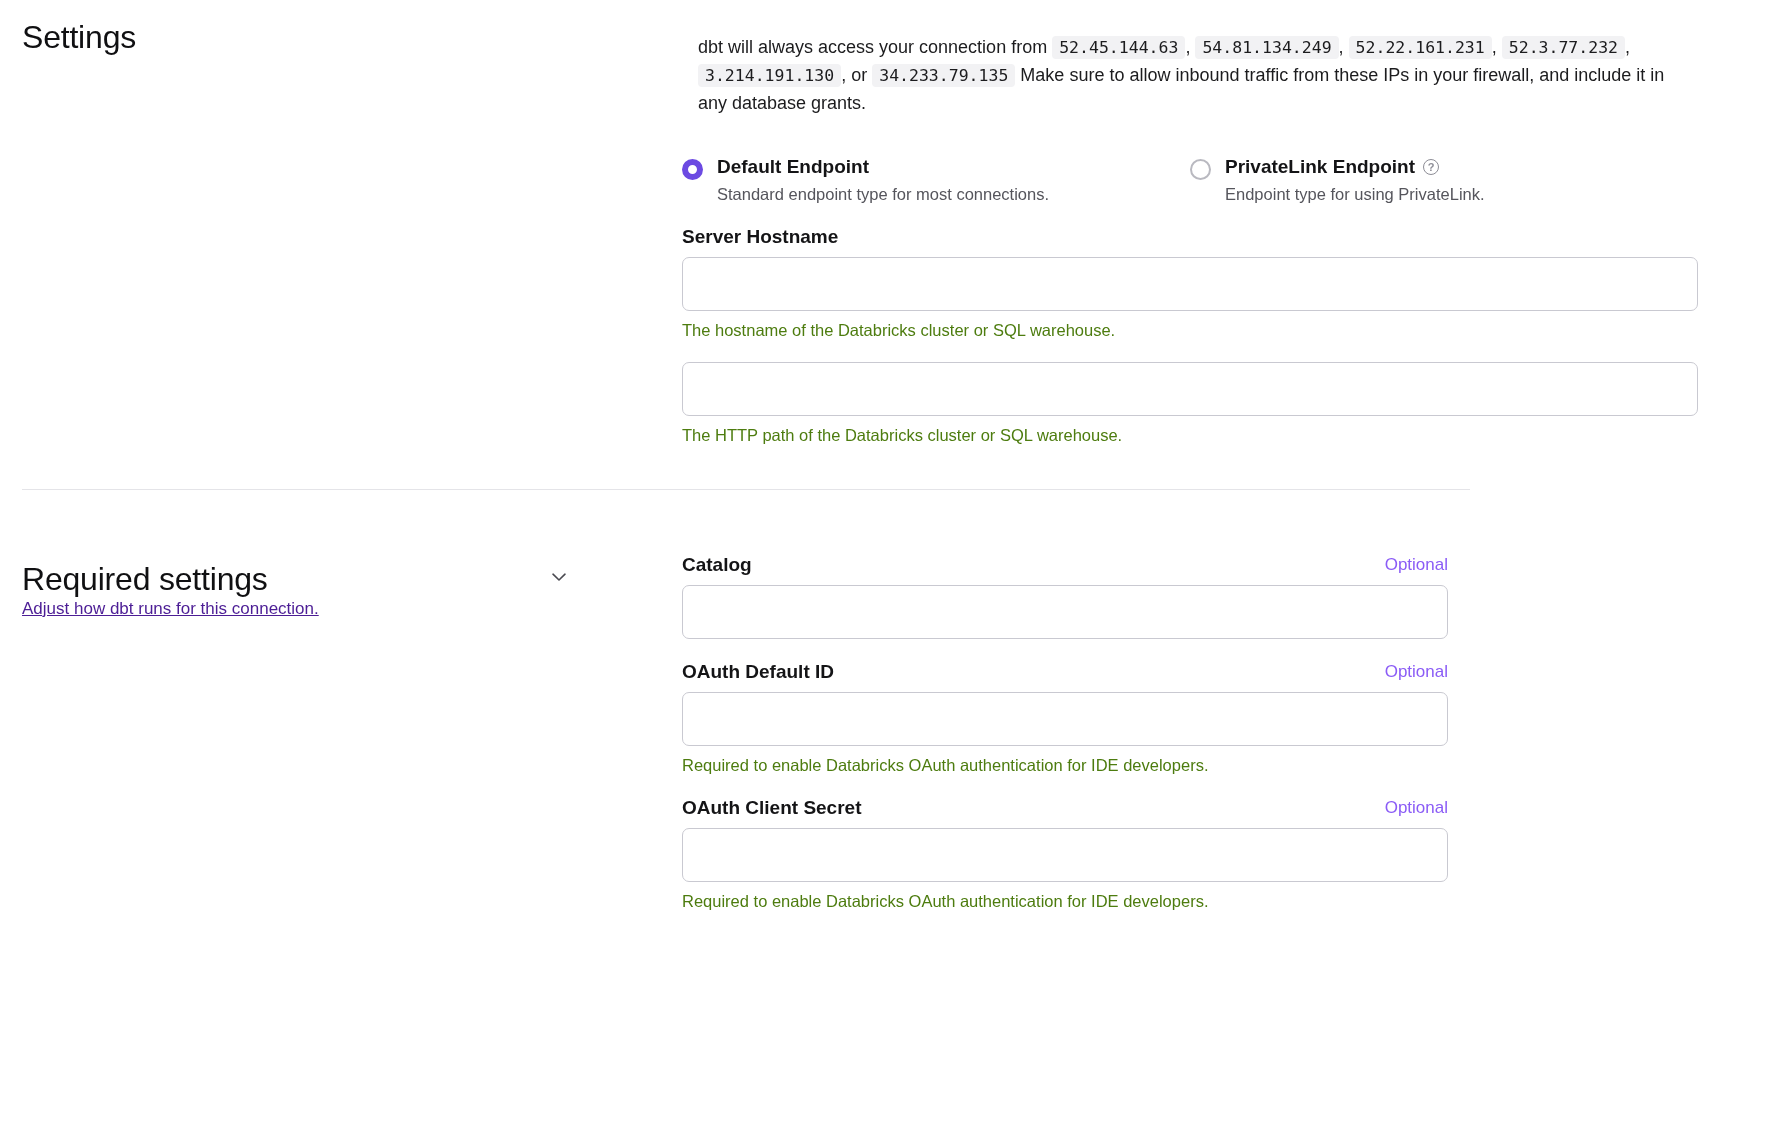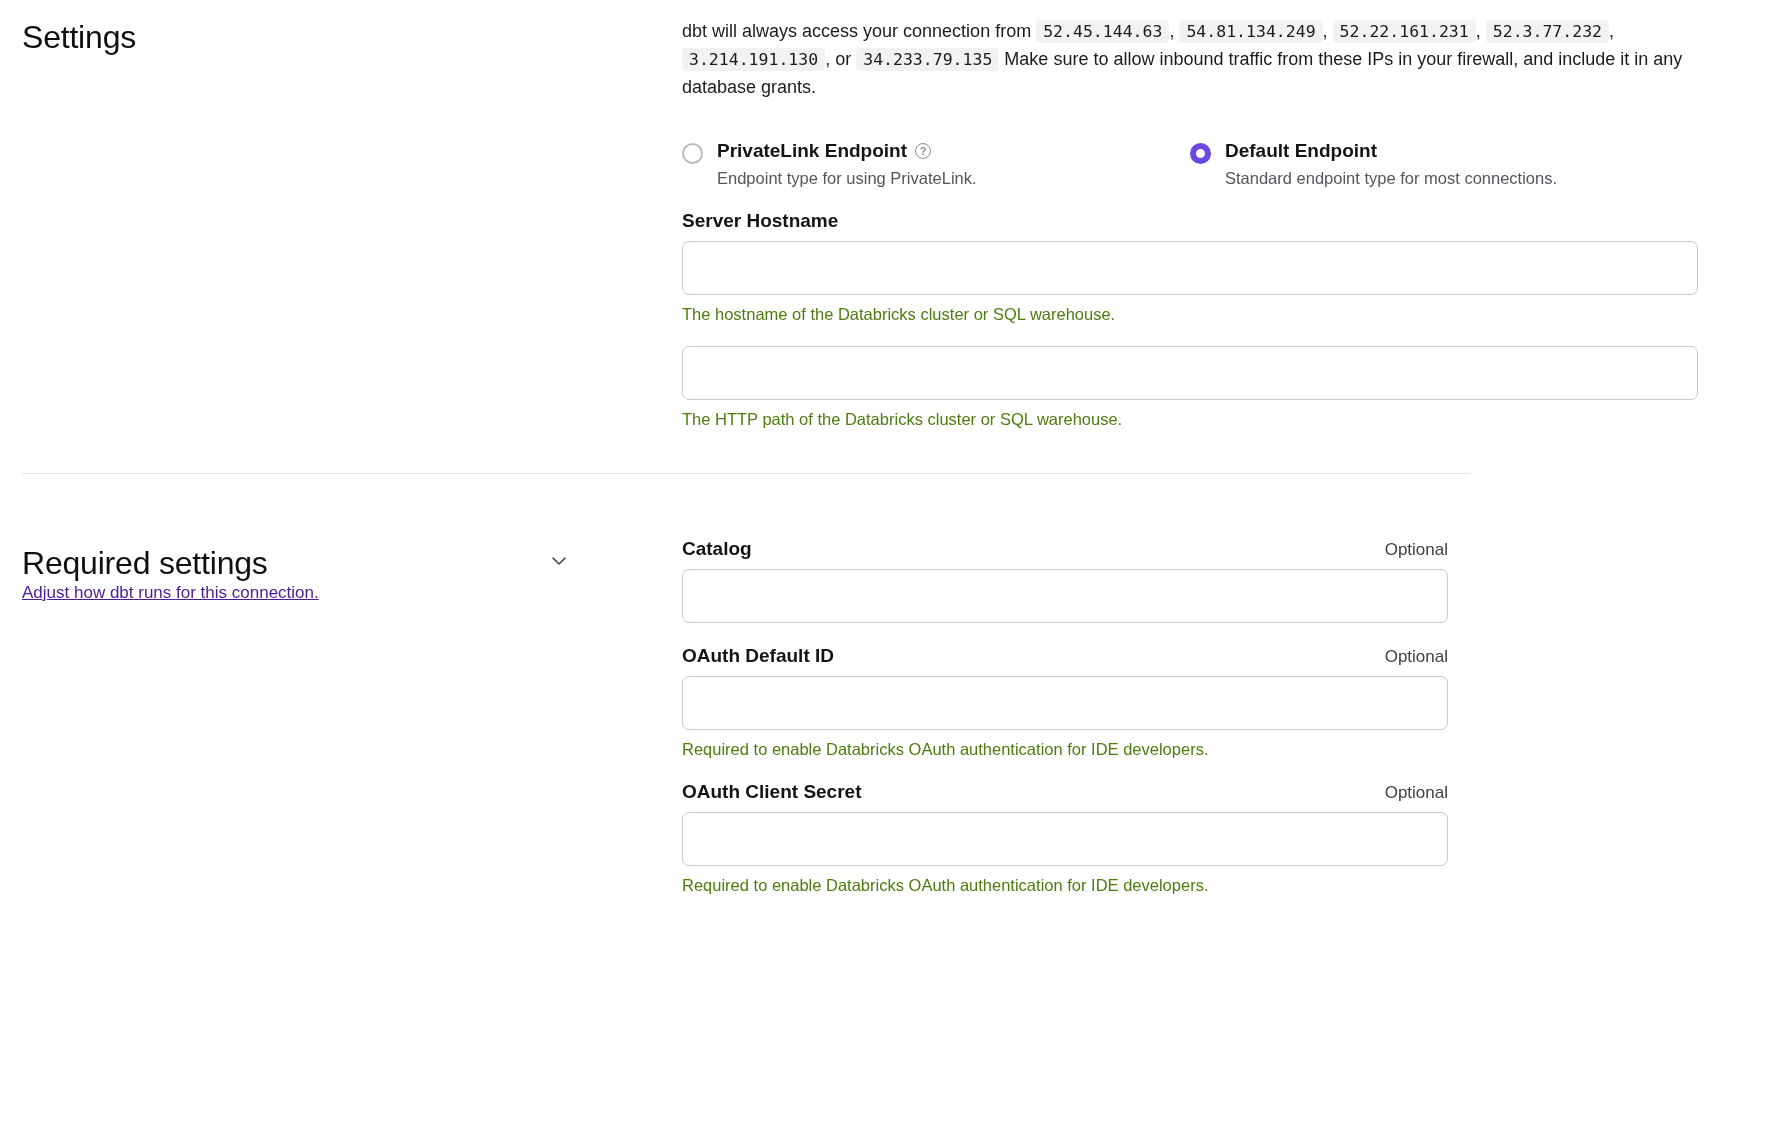--- a/index.html
+++ b/index.html
@@ -52,21 +52,21 @@
     margin-top: 0;
     text-decoration: underline;
   }
 
   
   .intro {
     font-size: 18px;
     line-height: 1.55;
     color: #1c1c1e;
     max-width: 1090px;
-    margin: 0;
+    margin: 16px;
   }
   .ip {
     font-family: "DejaVu Sans Mono", monospace;
     font-size: 16.5px;
     background: #f2f2f4;
     border-radius: 4px;
     padding: 2px 7px;
     color: #1c1c1e;
     white-space: nowrap;
   }
@@ -124,30 +124,30 @@
     margin-left: 8px;
     line-height: 1;
     font-family: "Liberation Sans", sans-serif;
   }
 
   
   .field { margin-top: 22px; }
   .field-head {
     display: flex;
     justify-content: space-between;
-    align-items: flex-end;
+    align-items: center;
   }
   .field-label {
     font-size: 19px;
     font-weight: 700;
     color: #141416;
   }
   .field-optional {
     font-size: 17px;
-    color: #404040;
+    color: #8b5cf6;
   }
   .text-input {
     display: block;
     width: 100%;
     height: 54px;
     margin-top: 9px;
     border: 1px solid #c9c9d1;
     border-radius: 7px;
     background: #fff;
     font-size: 17px;
@@ -203,38 +203,38 @@
         <span class="ip">52.3.77.232</span><span>,</span>
         <span class="ip">3.214.191.130</span><span>,</span>
         <span>or</span>
         <span class="ip">34.233.79.135</span>
         <span>Make sure to allow inbound traffic from these IPs in your firewall, and include it in any database grants.</span>
       </p>
 
       <div class="radio-row">
 
         <div class="radio-opt">
+          <div class="radio-ctl checked"></div>
+          <div>
+            <div class="radio-label">Default Endpoint</div>
+            <div class="radio-desc">Standard endpoint type for most connections.</div>
+          </div>
+        </div>
+
+        <div class="radio-opt">
           <div class="radio-ctl"></div>
           <div>
             <div class="radio-label">
               <span>PrivateLink Endpoint</span>
               <span class="help-icon">?</span>
             </div>
             <div class="radio-desc">Endpoint type for using PrivateLink.</div>
           </div>
         </div>
 
-        <div class="radio-opt">
-          <div class="radio-ctl checked"></div>
-          <div>
-            <div class="radio-label">Default Endpoint</div>
-            <div class="radio-desc">Standard endpoint type for most connections.</div>
-          </div>
-        </div>
-
       </div>
 
       <div class="field">
         <div class="field-head">
           <span class="field-label">Server Hostname</span>
         </div>
         <input class="text-input" type="text" value="" style="">
         <div class="field-hint">The hostname of the Databricks cluster or SQL warehouse.</div>
       </div>
 

